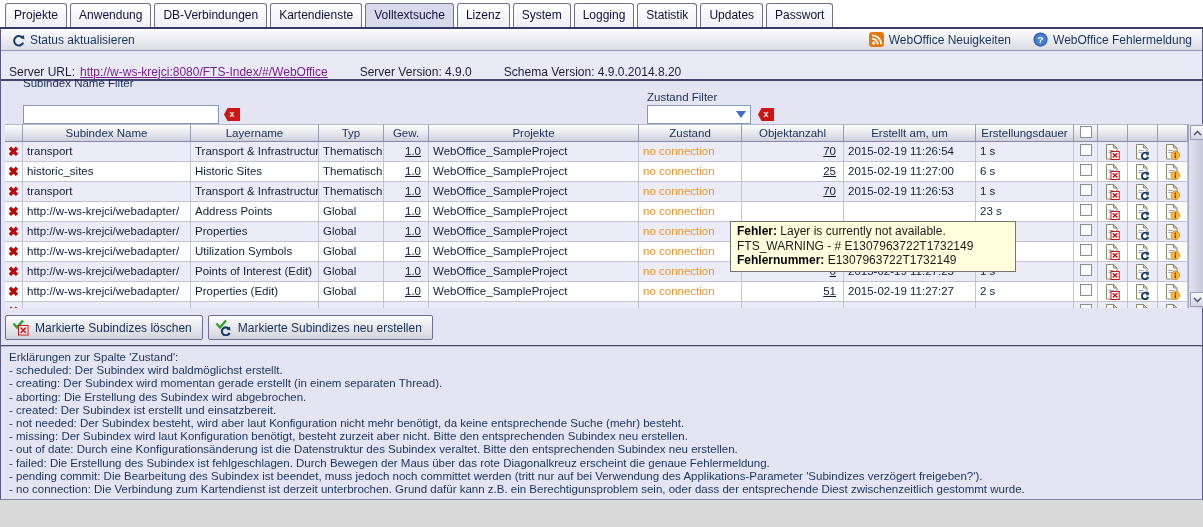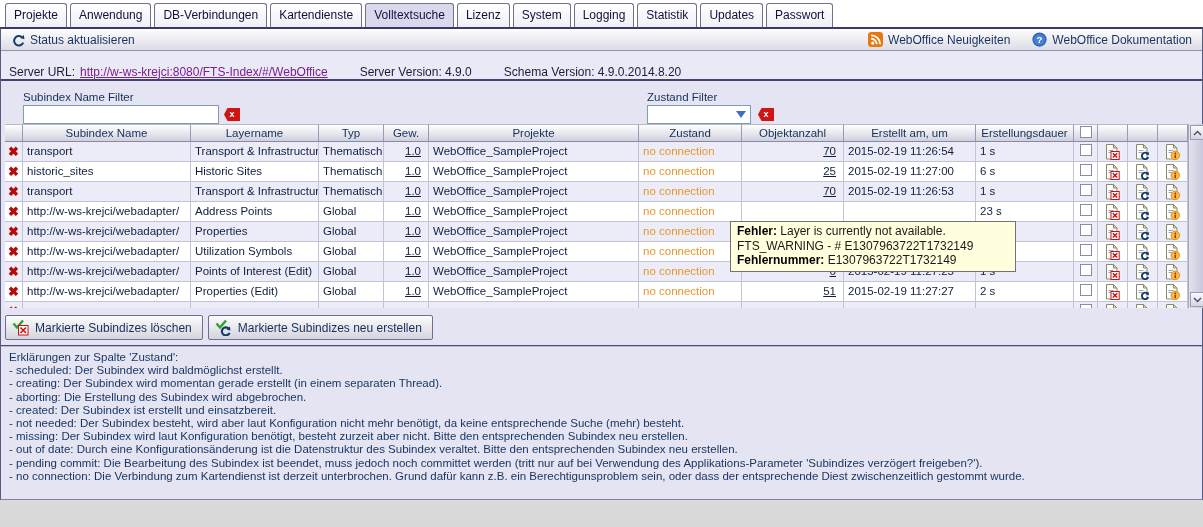--- a/index.html
+++ b/index.html
@@ -143,33 +143,33 @@
             <path d="M3.4 3.5 a9.7 9.7 0 0 1 9.6 9.6" fill="none" stroke="#fff" stroke-width="1.9"></path>
           </svg>
           <span>WebOffice Neuigkeiten</span>
         </span>
         <span class="grp">
           <svg width="15" height="15" viewBox="0 0 16 16">
             <circle cx="8" cy="8" r="7.6" fill="#2f62b5"></circle>
             <circle cx="8" cy="8" r="6" fill="#4a80d4"></circle>
             <text x="8" y="11.6" text-anchor="middle" font-size="10.5" font-weight="bold" fill="#fff" font-family="Liberation Sans, sans-serif">?</text>
           </svg>
-          <span>WebOffice Dokumentation</span>
+          <span>WebOffice Fehlermeldung</span>
         </span>
       </span>
     </div>
 
     <div class="serverrow">
       <span>Server URL:</span>
       <a href="#">http://w-ws-krejci:8080/FTS-Index/#/WebOffice</a>
       <span class="sv"><span>Server Version:</span> <span>4.9.0</span></span>
       <span class="sv"><span>Schema Version:</span> <span>4.9.0.2014.8.20</span></span>
     </div>
 
-    <div class="flabel" style="left:22px; top:62px;">Subindex Name Filter</div>
+    <div class="flabel" style="left:22px; top:48px;">Subindex Name Filter</div>
     <input class="finput" style="left: 22px; top: 76px; width: 196px;" value="">
     <span class="clear-ic" style="left:223px; top:79px;">x</span>
 
     <div class="flabel" style="left:646px; top:62px;">Zustand Filter</div>
     <div class="fselect" style="left:646px; top:76px; width:104px;">
       <span style="margin-right:auto;"></span>
       <span class="drop-arrow"></span>
     </div>
     <span class="clear-ic" style="left:757px; top:79px;">x</span>
 
@@ -609,20 +609,21 @@
     <div class="legend">
       <div>Erklärungen zur Spalte 'Zustand':</div>
       <div>
           <div>- scheduled: Der Subindex wird baldmöglichst erstellt.</div>
           <div>- creating: Der Subindex wird momentan gerade erstellt (in einem separaten Thread).</div>
           <div>- aborting: Die Erstellung des Subindex wird abgebrochen.</div>
           <div>- created: Der Subindex ist erstellt und einsatzbereit.</div>
           <div>- not needed: Der Subindex besteht, wird aber laut Konfiguration nicht mehr benötigt, da keine entsprechende Suche (mehr) besteht.</div>
           <div>- missing: Der Subindex wird laut Konfiguration benötigt, besteht zurzeit aber nicht. Bitte den entsprechenden Subindex neu erstellen.</div>
           <div>- out of date: Durch eine Konfigurationsänderung ist die Datenstruktur des Subindex veraltet. Bitte den entsprechenden Subindex neu erstellen.</div>
+          <div>- failed: Die Erstellung des Subindex ist fehlgeschlagen. Durch Bewegen der Maus über das rote Diagonalkreuz erscheint die genaue Fehlermeldung.</div>
           <div>- pending commit: Die Bearbeitung des Subindex ist beendet, muss jedoch noch committet werden (tritt nur auf bei Verwendung des Applikations-Parameter 'Subindizes verzögert freigeben?').</div>
           <div>- no connection: Die Verbindung zum Kartendienst ist derzeit unterbrochen. Grund dafür kann z.B. ein Berechtigunsproblem sein, oder dass der entsprechende Diest zwischenzeitlich gestommt wurde.</div>
         </div>
     </div>
 
     <div class="tooltip">
       <div><b>Fehler:</b><span> Layer is currently not available.</span></div>
       <div>FTS_WARNING - # E1307963722T1732149</div>
       <div><b>Fehlernummer:</b><span> E1307963722T1732149</span></div>
     </div>

